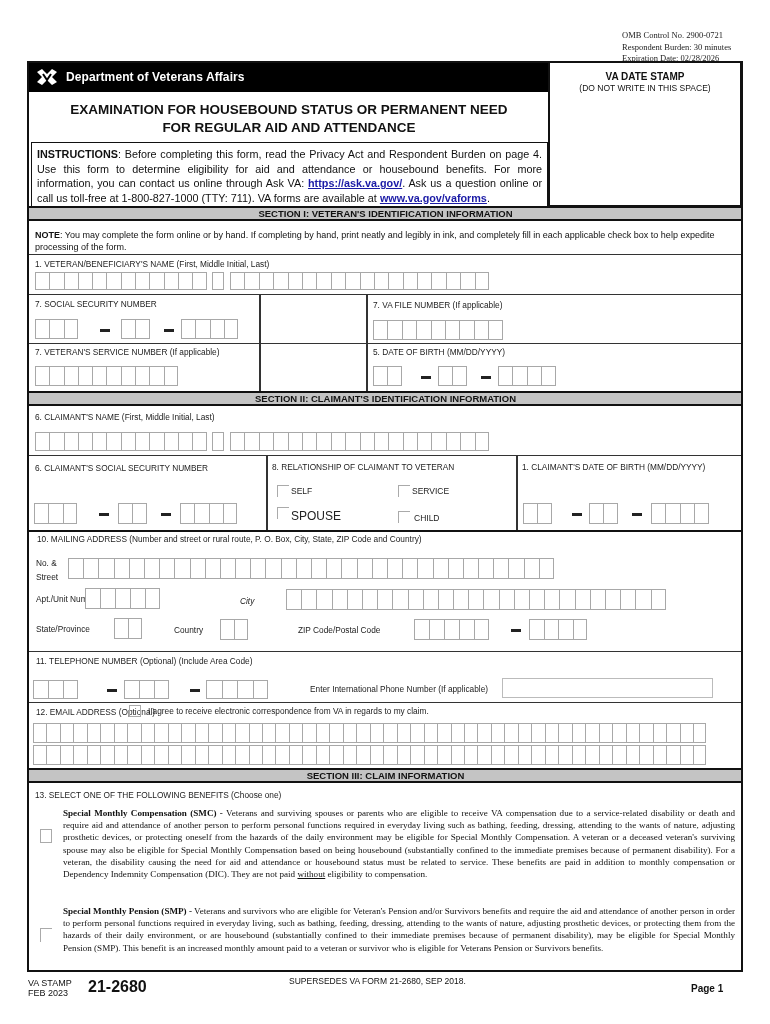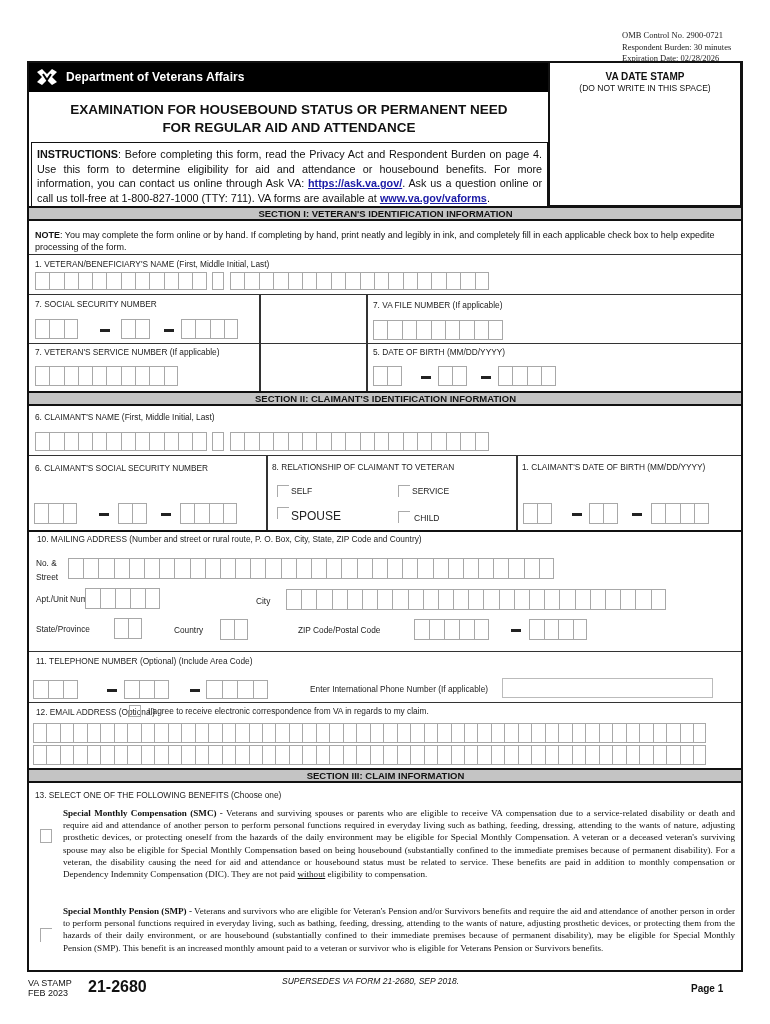--- a/index.html
+++ b/index.html
@@ -25,21 +25,21 @@
   .boxes span:last-child { border-right: 1px solid #a8a8a8; }
   .dash { position: absolute; width: 10px; height: 3px; background: #222; }
   .chk { position: absolute; border-left: 1px solid #aaa; border-top: 1px solid #aaa; }
   .chk.full { border: 1px solid #aaa; }
   .note { position: absolute; left: 35px; top: 229px; width: 700px; font-size: 9px; line-height: 12px; }
   .para { position: absolute; font-family: "Liberation Serif", serif; font-size: 9.1px; line-height: 12.2px; text-align: justify; color: #111; }
   .para b { font-weight: bold; }
   .para u { text-decoration: underline; }
   .footer-left { position: absolute; left: 28px; top: 978px; font-size: 9px; line-height: 10px; }
   .footer-num { position: absolute; left: 88px; top: 978px; font-size: 16px; font-weight: bold; }
-  .footer-sup { position: absolute; left: 282px; top: 976px; font-size: 8.5px; font-style: italic; }
+  .footer-sup { position: absolute; left: 289px; top: 976px; font-size: 8.5px; }
   .footer-page { position: absolute; left: 691px; top: 983px; font-size: 10px; font-weight: bold; }
   .intl-box { position: absolute; left: 502px; top: 678px; width: 211px; height: 20px; border: 1px solid #bbb; }
 </style>
 </head>
 <body>
 
 <div class="omb">
   <div>OMB Control No. 2900-0721</div>
   <div>Respondent Burden: 30 minutes</div>
   <div>Expiration Date: 02/28/2026</div>
@@ -318,21 +318,21 @@
 </div>
 
 <div class="lbl" style="left:36px;top:594px;">Apt./Unit Number</div>
 <div class="boxes" style="left:85px;top:588px;">
     <span style="width:15px;height:21px"></span>
     <span style="width:15px;height:21px"></span>
     <span style="width:15px;height:21px"></span>
     <span style="width:15px;height:21px"></span>
     <span style="width:15px;height:21px"></span>
   </div>
-<div class="lbl" style="left:256px;top:596px;">City</div>
+<div class="lbl" style="left:240px;top:596px;font-style:italic;">City</div>
 <div class="boxes" style="left:206px;top:589px;left:206px;"></div>
 <div class="boxes" style="left:206px;top:589px;"></div>
 <div class="boxes" style="left:206px;top:589px;"></div>
 <div class="boxes" style="left:206px;top:589px;"></div>
 <div class="boxes" style="left:286px;top:589px;">
   <span style="width:15.2px;height:21px"></span>
     <span style="width:15.2px;height:21px"></span>
     <span style="width:15.2px;height:21px"></span>
     <span style="width:15.2px;height:21px"></span>
     <span style="width:15.2px;height:21px"></span>

